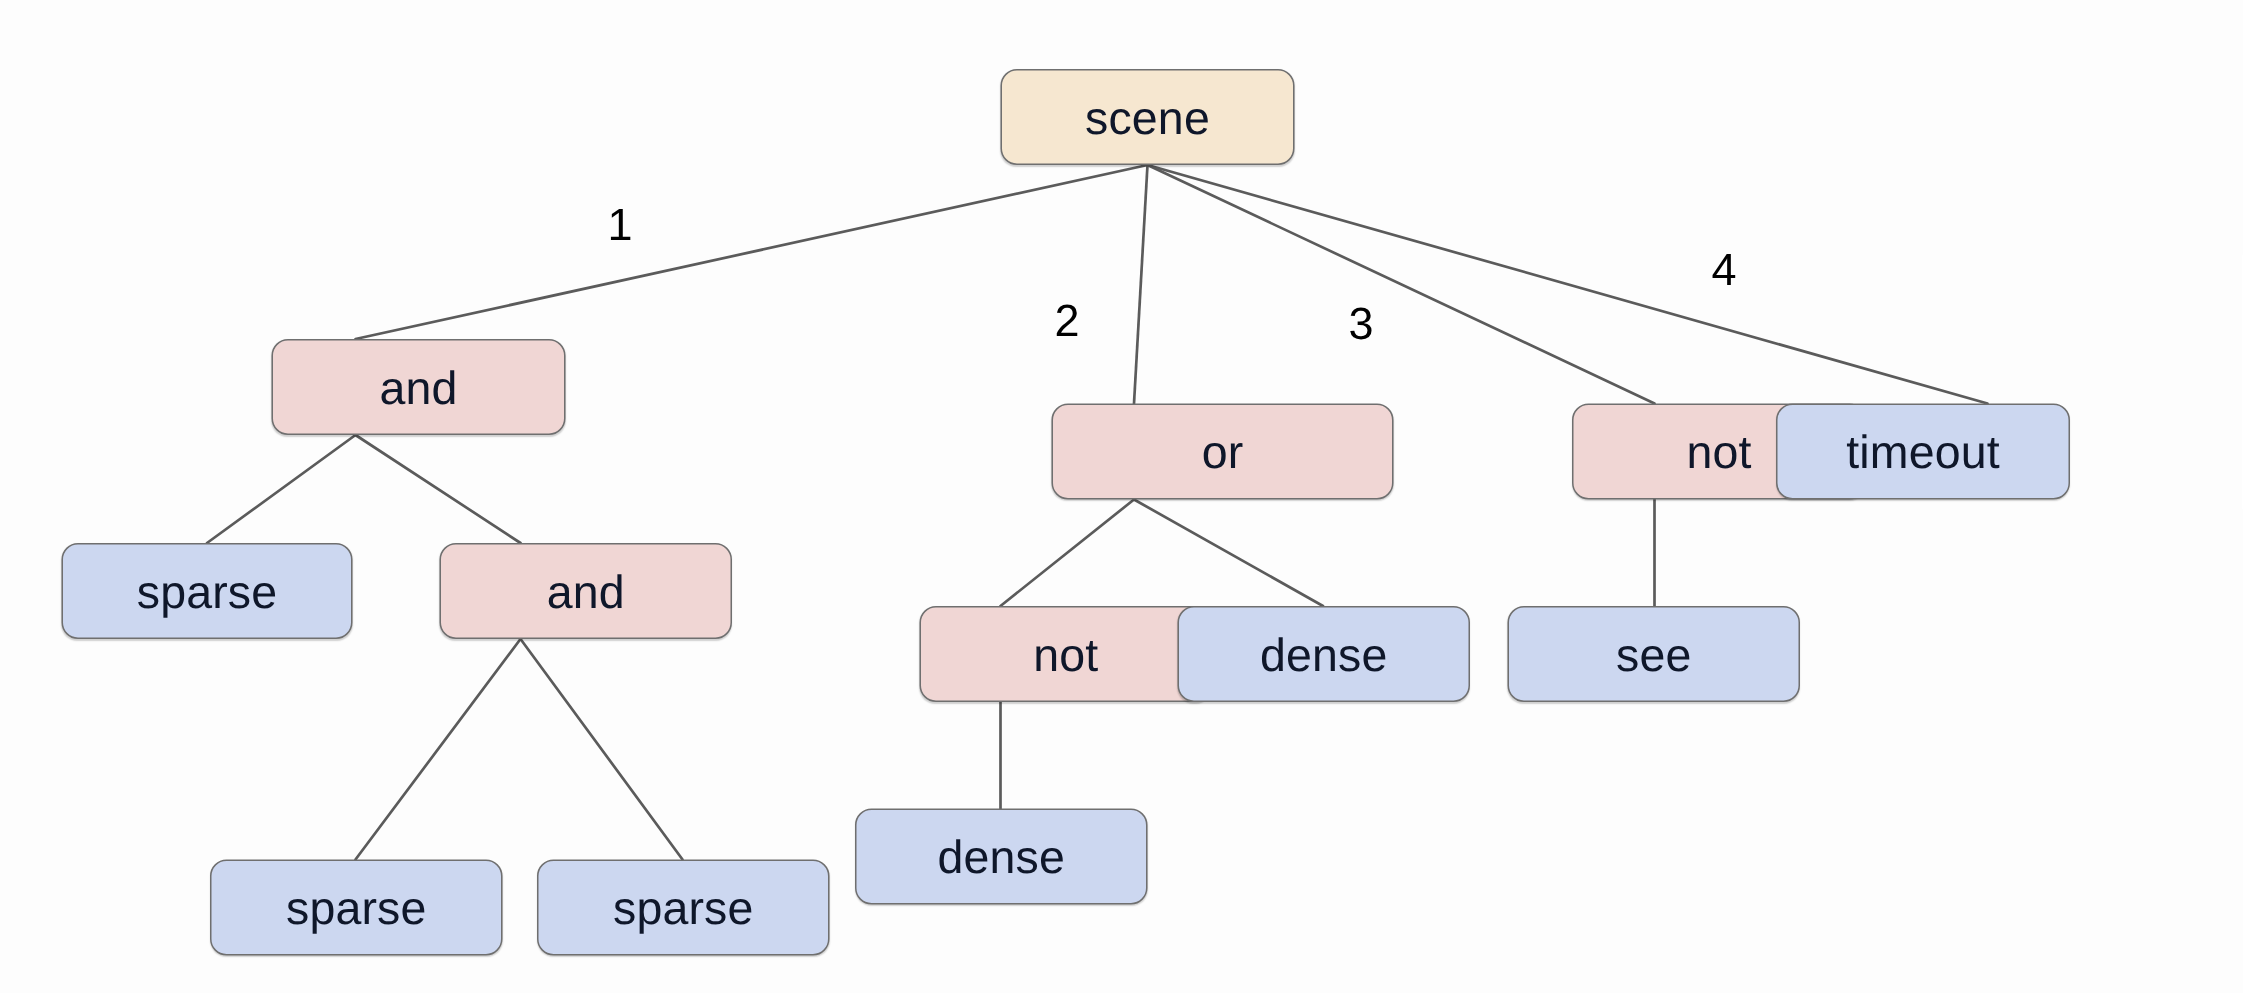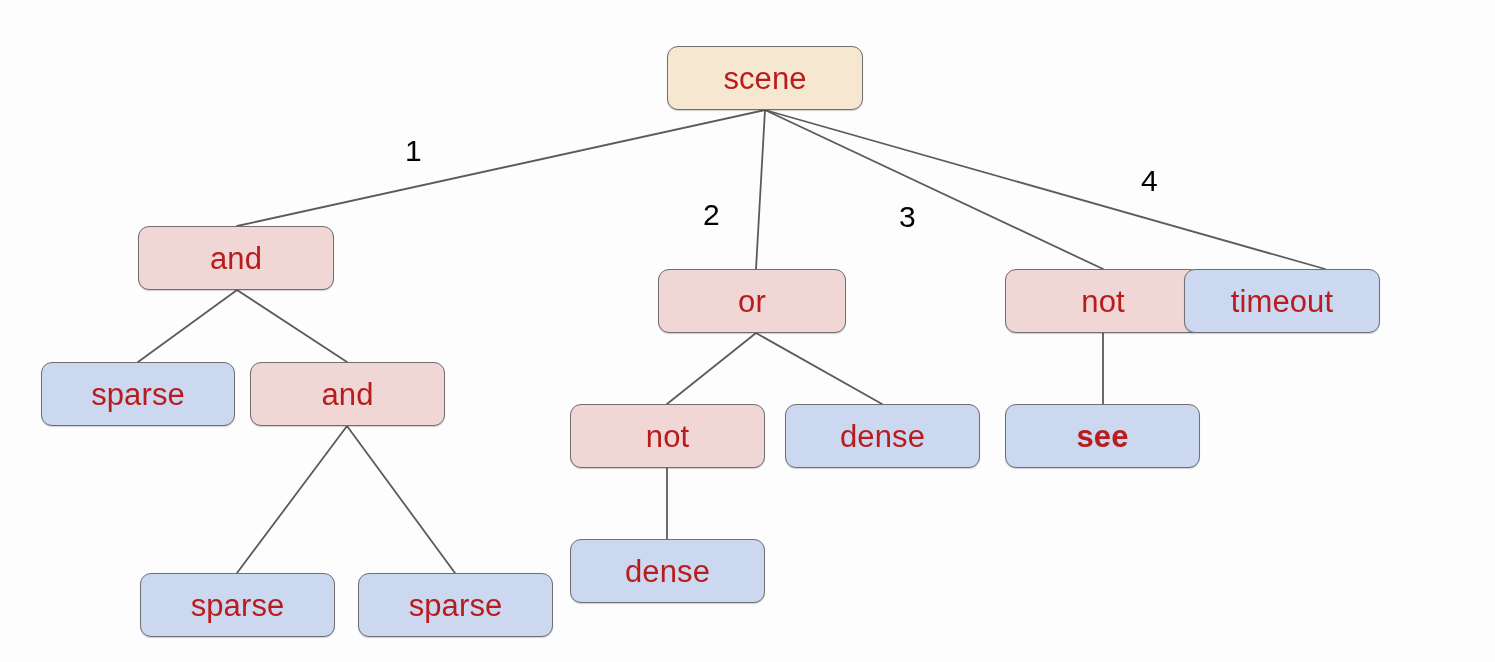--- a/index.html
+++ b/index.html
@@ -26,29 +26,29 @@
     pointer-events: none;
   }
   .node {
     position: absolute;
     box-sizing: border-box;
     display: flex;
     align-items: center;
     justify-content: center;
     border-radius: 11px;
     border: 1.6px solid #6f6f6f;
-    color: #b91c1c;
+    color: #0f172a;
     font-size: 31px;
     line-height: 1;
     letter-spacing: 0.1px;
     white-space: nowrap;
     box-shadow: 0 1px 1px rgba(0,0,0,0.18);
   }
   .node-root   { background: #f6e7d0; }
-  .node-op     { background: #f0d6d4; }
+  .node-op     { background: #f0d6d4; margin-left: 43px; }
   .node-leaf   { background: #ccd7f0; }
   .edge-label {
     position: absolute;
     font-size: 30px;
     color: #000000;
     line-height: 1;
     white-space: nowrap;
   }
 </style>
 </head>
@@ -65,28 +65,28 @@
       <line x1="347" y1="426" x2="237" y2="573" stroke="#5b5b5b" stroke-width="1.8" stroke-linecap="round"></line>
       <line x1="347" y1="426" x2="455" y2="573" stroke="#5b5b5b" stroke-width="1.8" stroke-linecap="round"></line>
       <line x1="756" y1="333" x2="667" y2="404" stroke="#5b5b5b" stroke-width="1.8" stroke-linecap="round"></line>
       <line x1="756" y1="333" x2="882" y2="404" stroke="#5b5b5b" stroke-width="1.8" stroke-linecap="round"></line>
       <line x1="667" y1="468" x2="667" y2="539" stroke="#5b5b5b" stroke-width="1.8" stroke-linecap="round"></line>
       <line x1="1103" y1="333" x2="1103" y2="404" stroke="#5b5b5b" stroke-width="1.8" stroke-linecap="round"></line>
     </svg>
   <div id="node-layer">
       <div class="node node-root" style="left: 667px; top: 46px; width: 196px; height: 64px;">scene</div>
       <div class="node node-op" style="left: 138px; top: 226px; width: 196px; height: 64px;">and</div>
-      <div class="node node-op" style="left: 658px; top: 269px; width: 188px; height: 64px;">or</div>
+      <div class="node node-op" style="left: 658px; top: 269px; width: 228px; height: 64px;">or</div>
       <div class="node node-op" style="left: 1005px; top: 269px; width: 196px; height: 64px;">not</div>
       <div class="node node-leaf" style="left: 1184px; top: 269px; width: 196px; height: 64px;">timeout</div>
       <div class="node node-leaf" style="left: 41px; top: 362px; width: 194px; height: 64px;">sparse</div>
       <div class="node node-op" style="left: 250px; top: 362px; width: 195px; height: 64px;">and</div>
       <div class="node node-op" style="left: 570px; top: 404px; width: 195px; height: 64px;">not</div>
       <div class="node node-leaf" style="left: 785px; top: 404px; width: 195px; height: 64px;">dense</div>
-      <div class="node node-leaf" style="left: 1005px; top: 404px; width: 195px; height: 64px; font-weight: bold;">see</div>
+      <div class="node node-leaf" style="left: 1005px; top: 404px; width: 195px; height: 64px;">see</div>
       <div class="node node-leaf" style="left: 570px; top: 539px; width: 195px; height: 64px;">dense</div>
       <div class="node node-leaf" style="left: 140px; top: 573px; width: 195px; height: 64px;">sparse</div>
       <div class="node node-leaf" style="left: 358px; top: 573px; width: 195px; height: 64px;">sparse</div>
     </div>
   <div id="label-layer">
       <div class="edge-label" style="left: 405px; top: 136px;">1</div>
       <div class="edge-label" style="left: 703px; top: 200px;">2</div>
       <div class="edge-label" style="left: 899px; top: 202px;">3</div>
       <div class="edge-label" style="left: 1141px; top: 166px;">4</div>
     </div>

